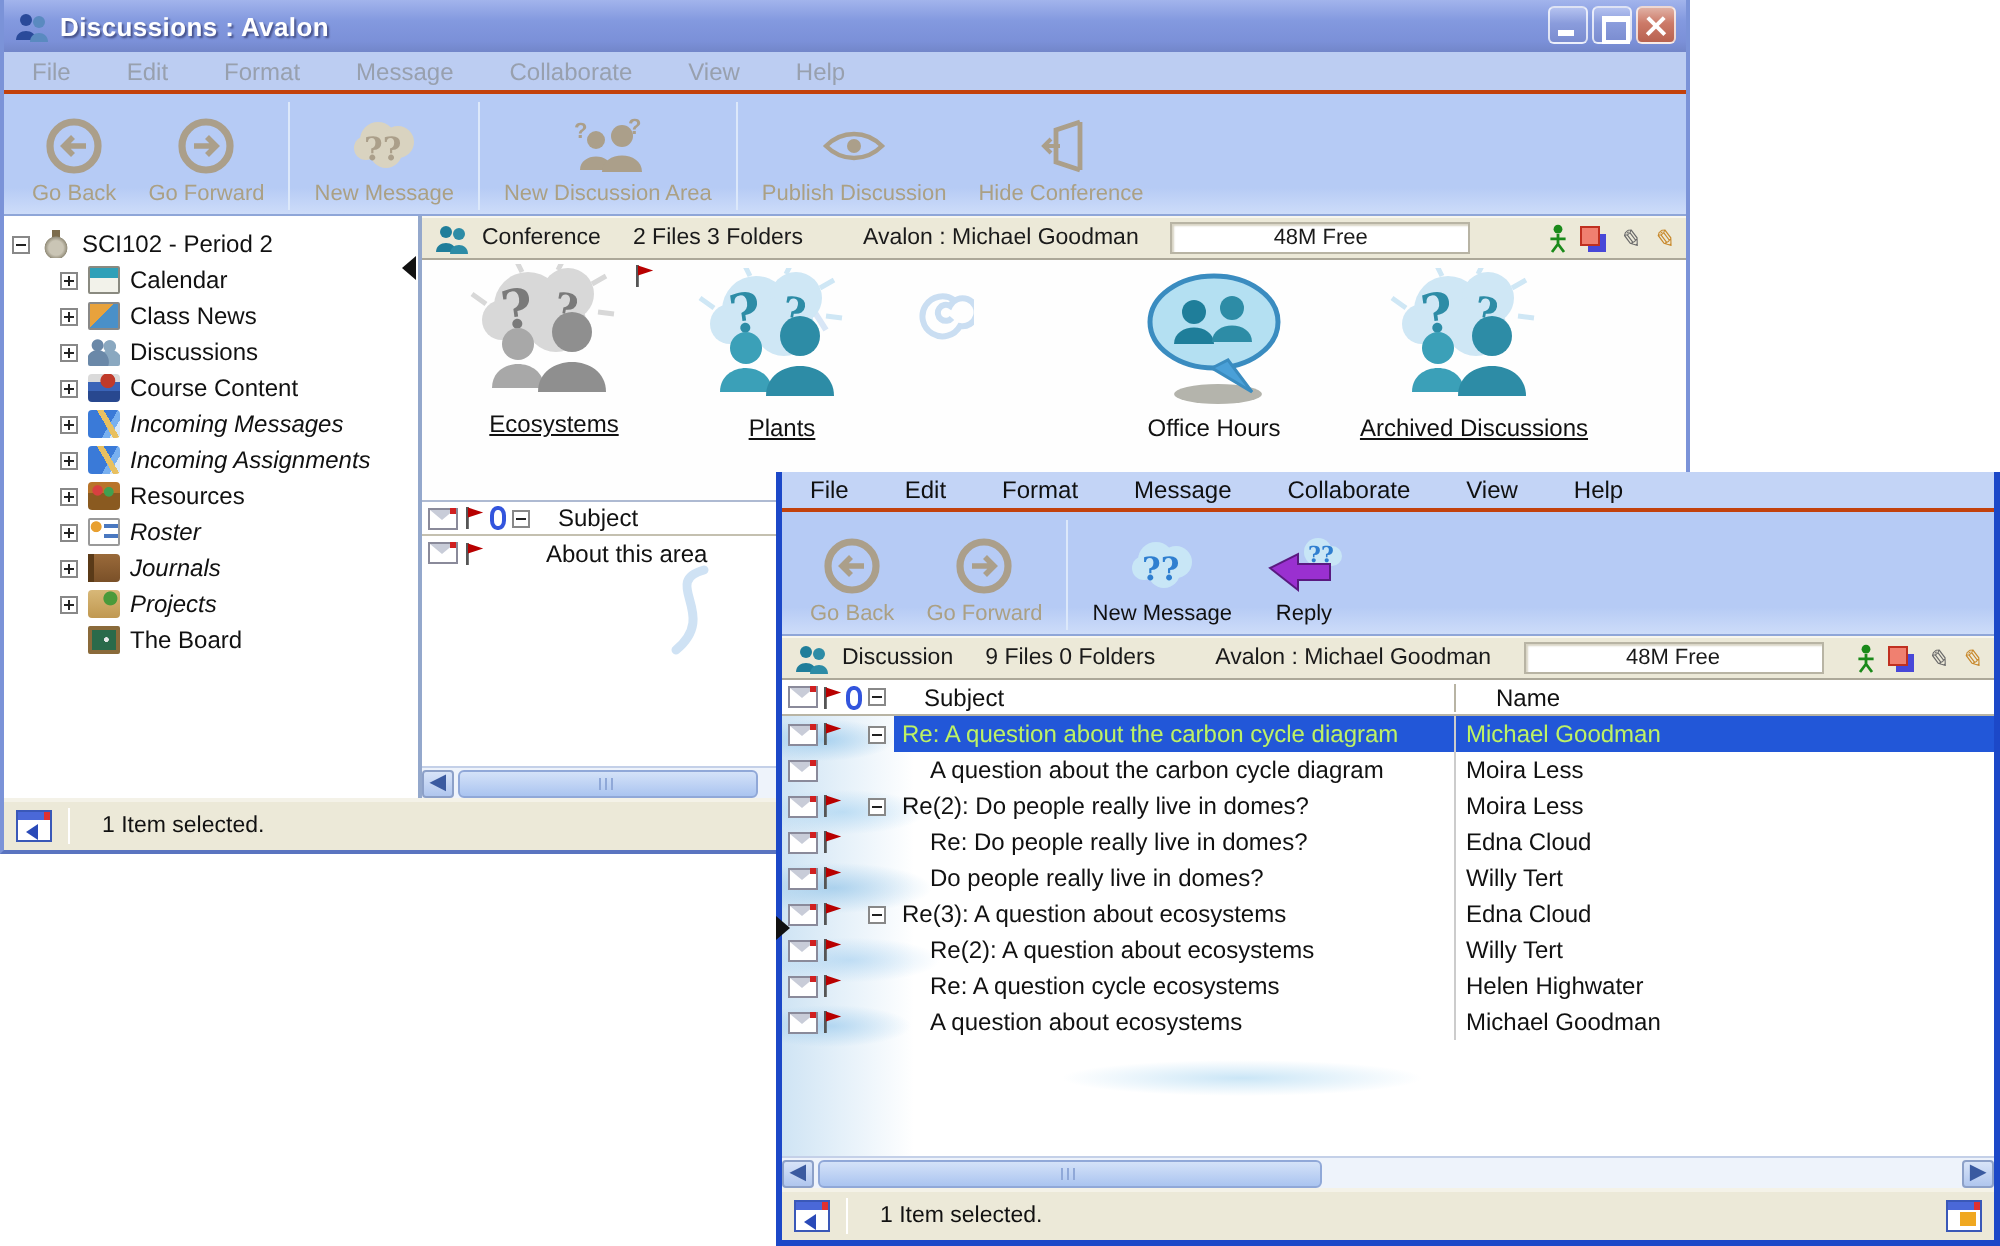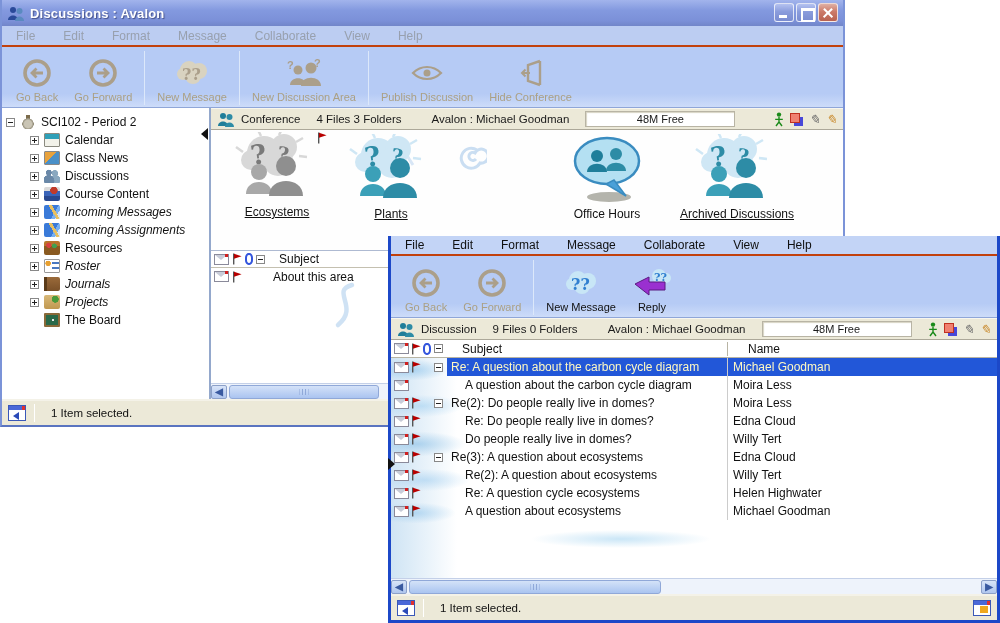--- a/index.html
+++ b/index.html
@@ -162,21 +162,21 @@
       linear-gradient(90deg,#cfe4f4, rgba(207,228,244,0) 60%); }
   .bottom-blob { position:absolute; left:110px; bottom:26px; width:240px; height:26px; z-index:0; background:
       radial-gradient(ellipse 120px 12px at 50% 50%, rgba(150,205,238,.5), rgba(0,0,0,0) 75%); }
   .lrow { position:relative; z-index:1; height:18px; display:flex; align-items:center; font-size:12px; }
   .lrow .gut { width:43px; flex:0 0 43px; display:flex; align-items:center; gap:2px; padding-left:3px; }
   .lrow .expzone { width:13px; flex:0 0 13px; display:flex; align-items:center; }
   .lrow .subj { flex:1; display:flex; align-items:center; height:100%; padding-left:4px; white-space:nowrap; overflow:hidden; }
   .lrow .subj.child { padding-left:18px; }
   .lrow .nm { width:270px; flex:0 0 270px; height:100%; display:flex; align-items:center;
               border-left:1px solid #cccccc; padding-left:5px; }
-  .lrow.selected .subj, .lrow.selected .nm { background:#2257d8; color:#fef9c3; }
+  .lrow.selected .subj, .lrow.selected .nm { background:#2257d8; color:#bef264; }
 
   .swirl { position:absolute; pointer-events:none; }
 </style>
 </head>
 <body>
 
 <section id="win-disc" class="window inactive">
   <header class="titlebar">
     <span class="app-icon" id="appicon-disc"><svg width="18" height="16" viewBox="0 0 18 16" xmlns="http://www.w3.org/2000/svg">
           <circle cx="6" cy="5" r="3" fill="#2a4a9a"></circle>
@@ -348,21 +348,21 @@
       <div class="infobar" id="ib-disc">
           <span style="display: inline-flex;">
             <svg width="18" height="16" viewBox="0 0 18 16" xmlns="http://www.w3.org/2000/svg">
               <circle cx="6" cy="5" r="3" fill="#1f7e9a"></circle>
               <path d="M1,15 C1,9 11,9 11,15 Z" fill="#1f7e9a"></path>
   <circle cx="12.5" cy="6" r="3" fill="#2d8ca6"></circle>
               <path d="M8,16 C8,10 17,10 17,16 Z" fill="#2d8ca6"></path>
             </svg>
           </span>
           <span class="seg">Conference</span>
-          <span class="seg">4 Files 3 Folders</span>
+          <span class="seg">2 Files 3 Folders</span>
           <span class="seg" style="margin-left: 14px;">Avalon : Michael Goodman</span>
           <span class="freebox">48M Free</span>
           <span class="ibright">
             <span style="display: inline-flex;">
               <svg width="10" height="15" viewBox="0 0 10 15" xmlns="http://www.w3.org/2000/svg">
                 <circle cx="5" cy="2.6" r="2.2" fill="#1a8a1a"></circle>
                 <path d="M5,5 v5 M1.2,7.4 h7.6 M5,10 L2,14 M5,10 L8,14" stroke="#1a8a1a" stroke-width="1.4" fill="none"></path>
               </svg>
             </span>
             <span class="layers-icon"></span>

